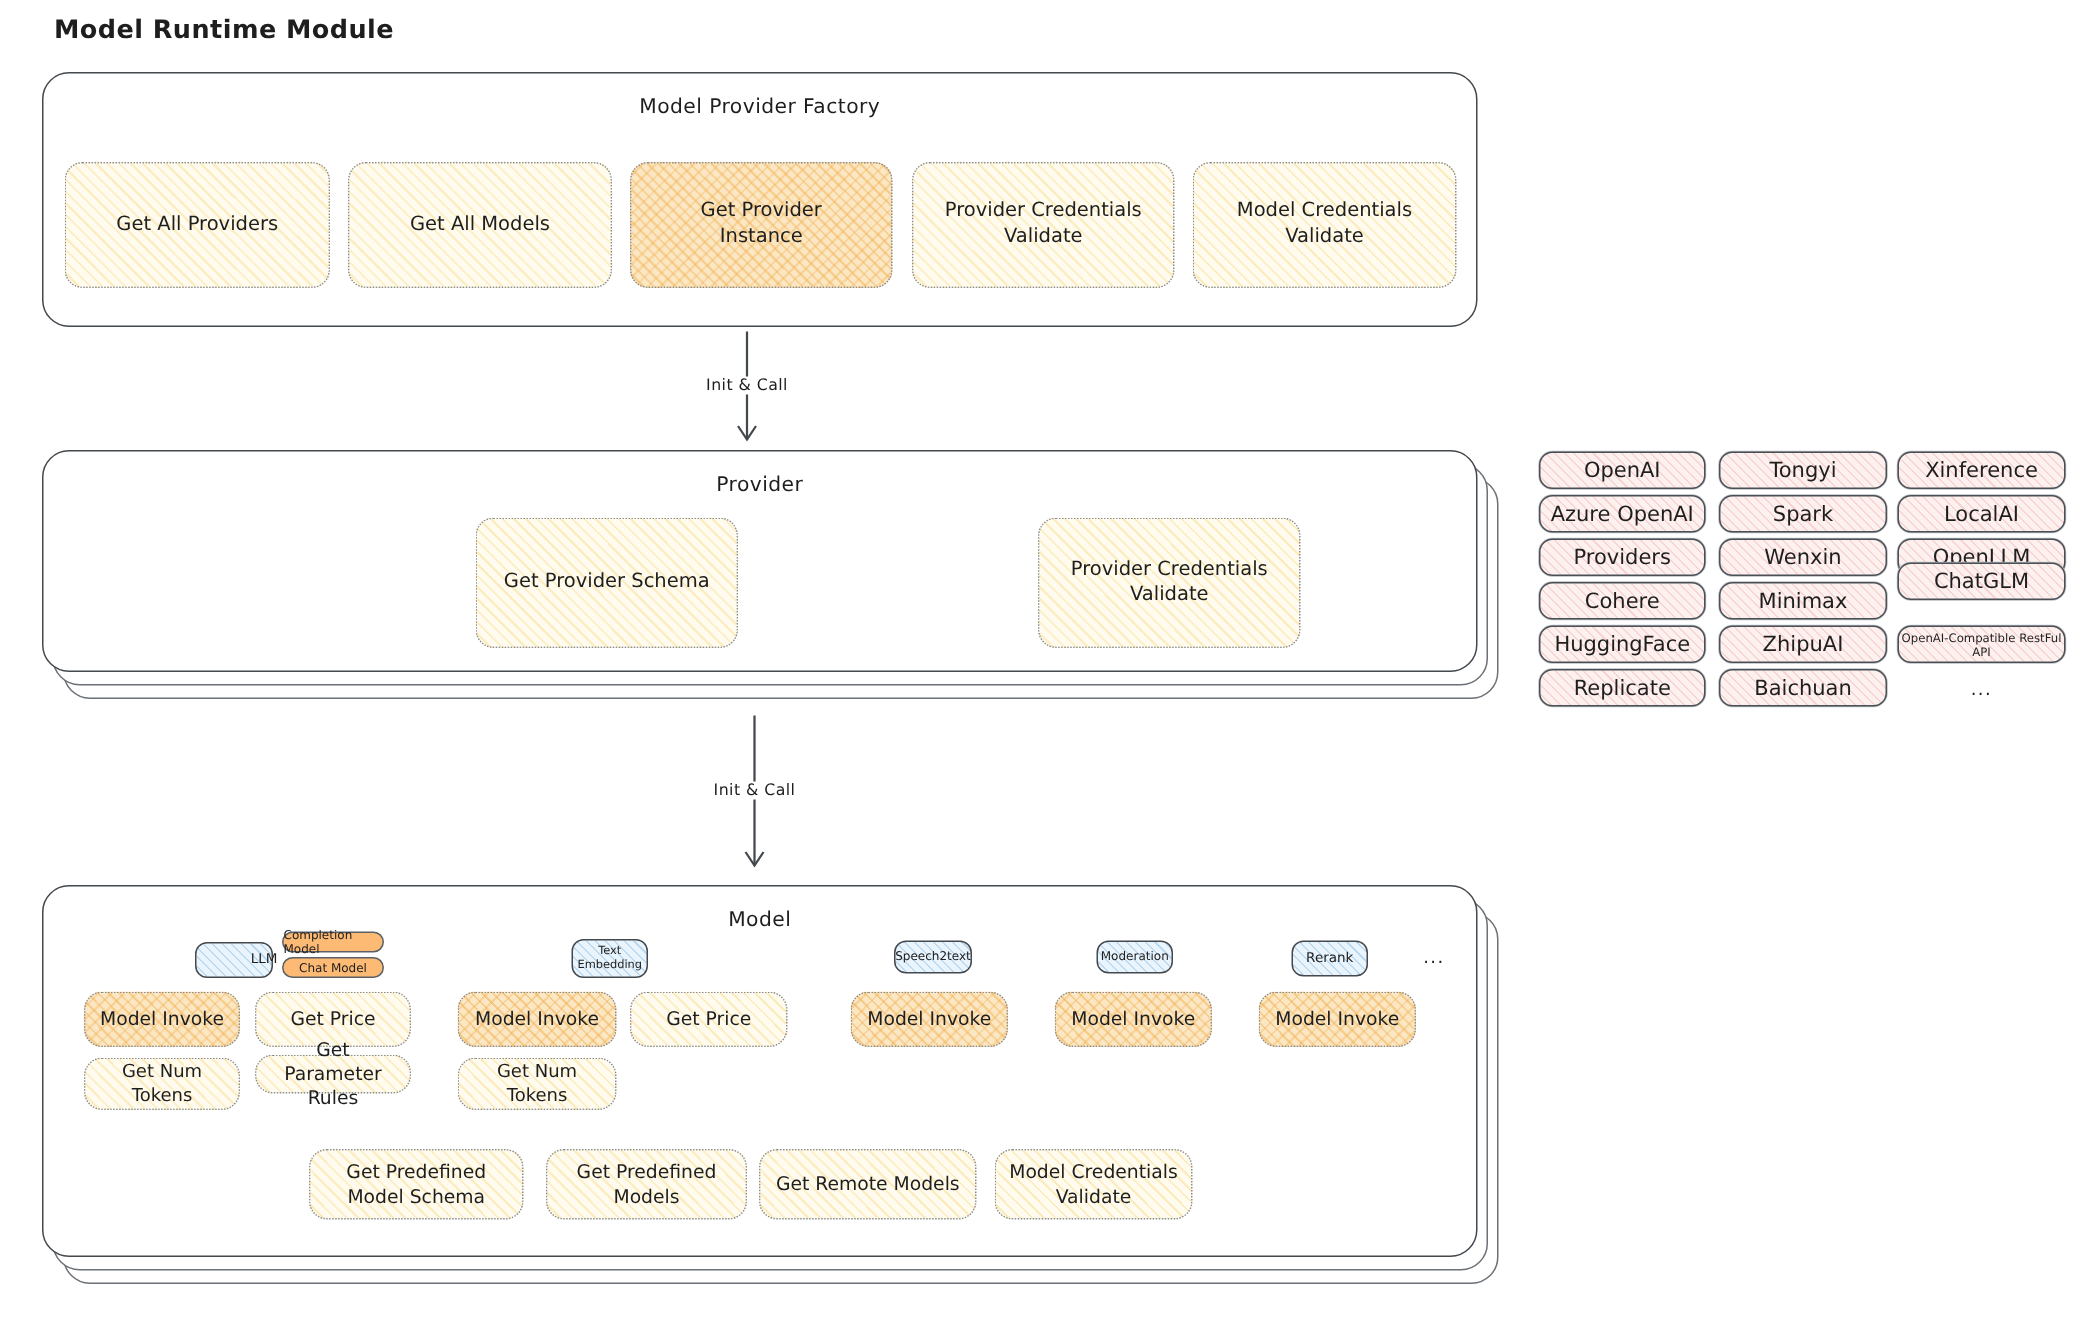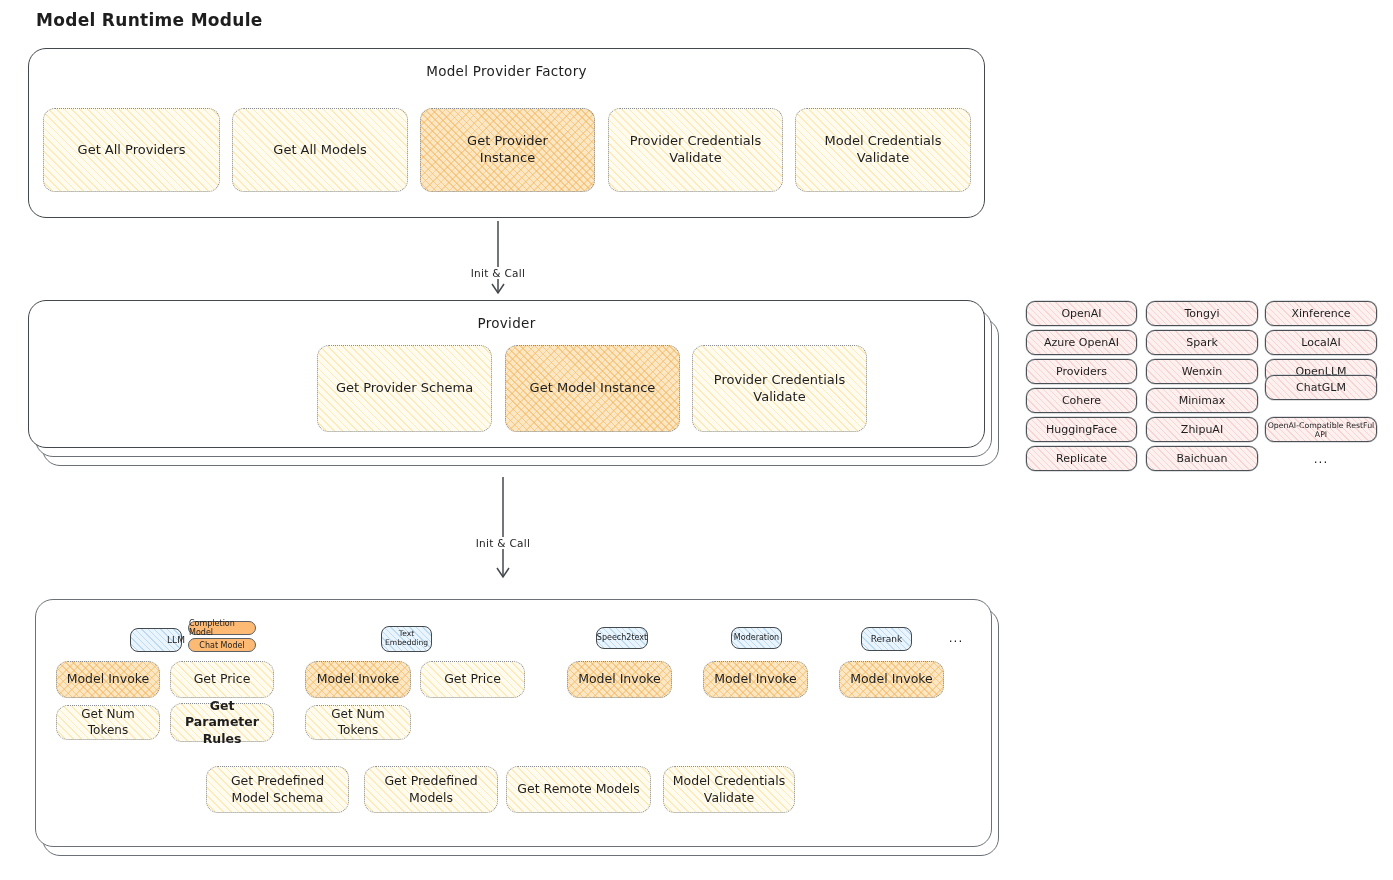--- a/index.html
+++ b/index.html
@@ -38,21 +38,21 @@
   .orange {
     background-color:#fbe7c3;
     background-image:
       repeating-linear-gradient(45deg, rgba(242,173,74,.5) 0 1.2px, transparent 1.2px 5px),
       repeating-linear-gradient(-45deg, rgba(242,173,74,.38) 0 1.2px, transparent 1.2px 6px);
   }
   .narrow span { display:inline-block; max-width:112px; }
   
   .chip {
     position:absolute; display:flex; align-items:center; justify-content:center;
-    border:1.6px solid #4a5055; border-radius:9px; font-size:11px; text-align:center;
+    border:1.6px solid #4a5055; border-radius:9px; font-size:14px; text-align:center;
     background-color:#fdf1f0;
     background-image:repeating-linear-gradient(45deg, rgba(238,150,150,.32) 0 1px, transparent 1px 4.5px);
     box-shadow:0 0 0 .5px #b9bec2;
   }
   .chip.small-text { font-size:7.8px; }
   .plain-ellipsis {
     position:absolute; display:flex; align-items:center; justify-content:center;
     font-size:12px; letter-spacing:1px;
   }
   
@@ -65,21 +65,21 @@
   }
   .tag.tiny { font-size:7.6px; }
   .tag-white {
     position:absolute; display:flex; align-items:center; justify-content:center;
     border:1.3px solid #5a6066; border-radius:7px; font-size:8px; background:#fdba74;
   }
   
   .arrow-svg { position:absolute; overflow:visible; }
   .arrow-label {
     position:absolute; background:#ffffff; font-size:10.5px; padding:0 3px;
-    text-align:center; letter-spacing:.3px;margin-top:16px;
+    text-align:center; letter-spacing:.3px;
   }
 </style>
 </head>
 <body>
 
 <div class="canvas">
 
   <div class="page-title">Model Runtime Module</div>
 
   <div class="container" style="left:28px; top:48px; width:957px; height:170px;">
@@ -98,21 +98,20 @@
     <polyline points="4,63 10,72 16,63" fill="none" stroke="#43484d" stroke-width="1.5"></polyline>
   </svg>
   <div class="arrow-label" style="left:467px; top:251px; width:62px;">Init &amp; Call</div>
 
   <div class="layer" style="left:42px; top:318px; width:957px; height:148px;"></div>
   <div class="layer" style="left:35px; top:309px; width:957px; height:148px;"></div>
   <div class="container" style="left:28px; top:300px; width:957px; height:148px;">
     <div class="section-title">Provider</div>
   </div>
   <div class="op yellow" style="left:317px; top:345px; width:175px; height:87px;">Get Provider Schema</div>
-  <div class="op orange" style="left:505px; top:345px; width:175px; height:87px;">Get Model Instance</div>
   <div class="op yellow" style="left:692px; top:345px; width:175px; height:87px;">Provider Credentials Validate</div>
 
   <div>
     <div class="chip" style="left:1026px; top:301px; width:111px; height:25px;">OpenAI</div>
     <div class="chip" style="left:1146px; top:301px; width:112px; height:25px;">Tongyi</div>
     <div class="chip" style="left:1265px; top:301px; width:112px; height:25px;">Xinference</div>
 
     <div class="chip" style="left:1026px; top:330px; width:111px; height:25px;">Azure OpenAI</div>
     <div class="chip" style="left:1146px; top:330px; width:112px; height:25px;">Spark</div>
     <div class="chip" style="left:1265px; top:330px; width:112px; height:25px;">LocalAI</div>
@@ -135,34 +134,37 @@
   </div>
 
   <svg class="arrow-svg" style="left:493px; top:477px;" width="20" height="104">
     <line x1="10" y1="0" x2="10" y2="100" stroke="#43484d" stroke-width="1.5"></line>
     <polyline points="4,91 10,100 16,91" fill="none" stroke="#43484d" stroke-width="1.5"></polyline>
   </svg>
   <div class="arrow-label" style="left:472px; top:521px; width:62px;">Init &amp; Call</div>
 
   <div class="layer" style="left:42px; top:608px; width:957px; height:248px;"></div>
   <div class="layer" style="left:35px; top:599px; width:957px; height:248px;"></div>
+  <div class="container" style="left:28px; top:590px; width:957px; height:248px;">
+    <div class="section-title">Model</div>
+  </div>
 
   <div class="tag" style="left:130px; top:628px; width:52px; height:24px;padding-left:40px;">LLM</div>
   <div class="tag-white" style="left:188px; top:621px; width:68px; height:14px;">Completion Model</div>
   <div class="tag-white" style="left:188px; top:638px; width:68px; height:14px;">Chat Model</div>
   <div class="tag tiny" style="left:381px; top:626px; width:51px; height:26px; padding:0 6px;">Text Embedding</div>
   <div class="tag" style="left:596px; top:627px; width:52px; height:22px; font-size:8px;">Speech2text</div>
   <div class="tag" style="left:731px; top:627px; width:51px; height:22px; font-size:8px;">Moderation</div>
   <div class="tag" style="left:861px; top:627px; width:51px; height:24px;">Rerank</div>
   <div class="plain-ellipsis" style="left:938px; top:627px; width:36px; height:22px;">...</div>
 
   <div class="op orange" style="left:56px; top:661px; width:104px; height:37px; font-size:12.5px;">Model Invoke</div>
   <div class="op yellow" style="left:170px; top:661px; width:104px; height:37px; font-size:12.5px;">Get Price</div>
   <div class="op yellow" style="left:56px; top:705px; width:104px; height:35px; font-size:12px;">Get Num Tokens</div>
-  <div class="op yellow" style="left:170px; top:703px; width:104px; height:39px; font-size:12.5px;font-weight:bold;">Get Parameter Rules</div>
+  <div class="op yellow" style="left:170px; top:703px; width:104px; height:26px; font-size:12.5px;">Get Parameter Rules</div>
 
   <div class="op orange" style="left:305px; top:661px; width:106px; height:37px; font-size:12.5px;">Model Invoke</div>
   <div class="op yellow" style="left:420px; top:661px; width:105px; height:37px; font-size:12.5px;">Get Price</div>
   <div class="op yellow" style="left:305px; top:705px; width:106px; height:35px; font-size:12px;">Get Num Tokens</div>
 
   <div class="op orange" style="left:567px; top:661px; width:105px; height:37px; font-size:12.5px;">Model Invoke</div>
   <div class="op orange" style="left:703px; top:661px; width:105px; height:37px; font-size:12.5px;">Model Invoke</div>
   <div class="op orange" style="left:839px; top:661px; width:105px; height:37px; font-size:12.5px;">Model Invoke</div>
 
   <div class="op yellow" style="left:206px; top:766px; width:143px; height:47px; font-size:12.5px;">Get Predefined Model Schema</div>

